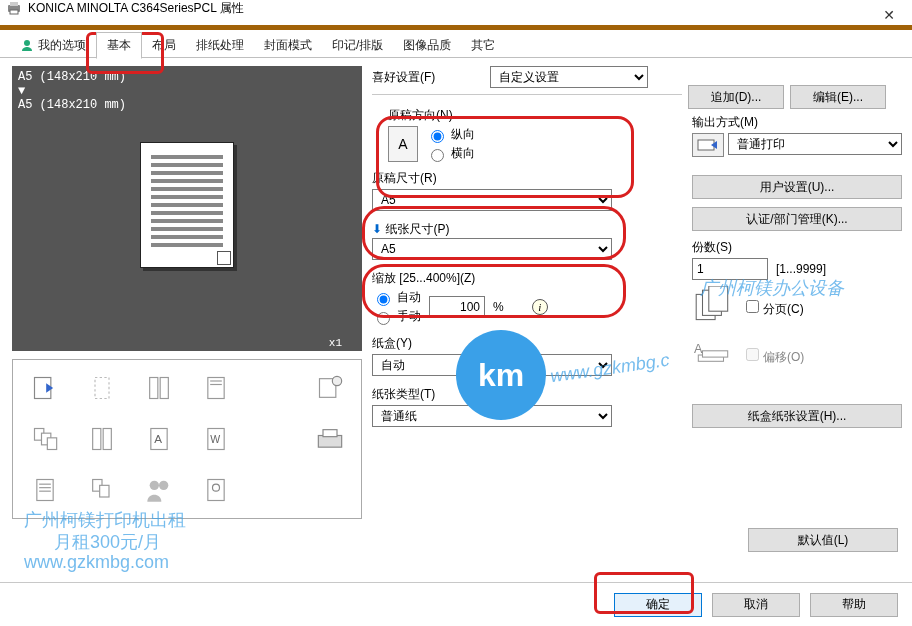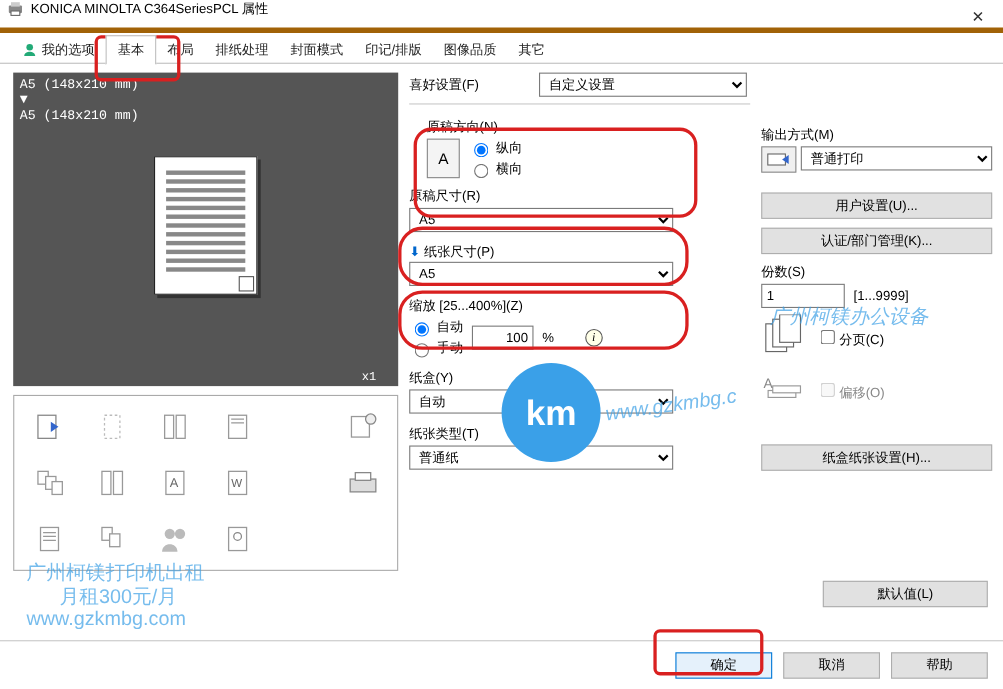--- a/index.html
+++ b/index.html
@@ -390,21 +390,21 @@
       <div class="thumb"></div>
       <div class="thumb"></div>
     </div>
 
   </div>
 
   <div class="right">
     <div class="mid">
       <div class="row">
         <label class="lbl" style="width:110px">喜好设置(F)</label>
-        <select style="width:189px"><option>自定义设置</option></select>
+        <select style="width:158px"><option>自定义设置</option></select>
       </div>
 
       <div class="sep"></div>
 
       <div style="padding:6px 0 8px 16px;">
         <div class="group-label">原稿方向(N)</div>
         <div class="orient-box">
           <div class="orient-icon">A</div>
           <div class="orient-radios">
             <label>
@@ -443,20 +443,24 @@
       </div>
 
       <div style="margin-top:10px;" class="group-label">纸盒(Y)</div>
       <select class="combo" style="width:240px"><option>自动</option></select>
 
       <div style="margin-top:10px;" class="group-label">纸张类型(T)</div>
       <select class="combo" style="width:240px"><option>普通纸</option></select>
     </div>
 
     <div class="side">
+      <div class="row" style="position:absolute; left:688px; top:85px; gap:6px;">
+        <button style="width:96px">追加(D)...</button>
+        <button style="width:96px">编辑(E)...</button>
+      </div>
 
       <div style="height:48px;"></div>
       <div class="group-label">输出方式(M)</div>
       <div class="output-row">
         <div class="oicon">
             <svg width="22" height="18" viewBox="0 0 22 18">
               <rect x="1" y="4" width="16" height="10" fill="#fff" stroke="#666"></rect>
               <path d="M14 9l6-4v8z" fill="#36c"></path>
             </svg>
           </div>

